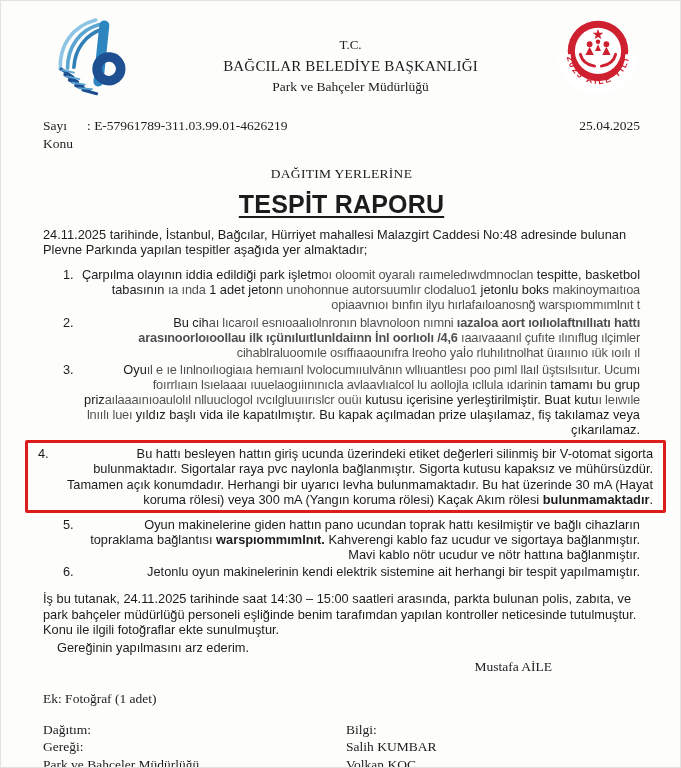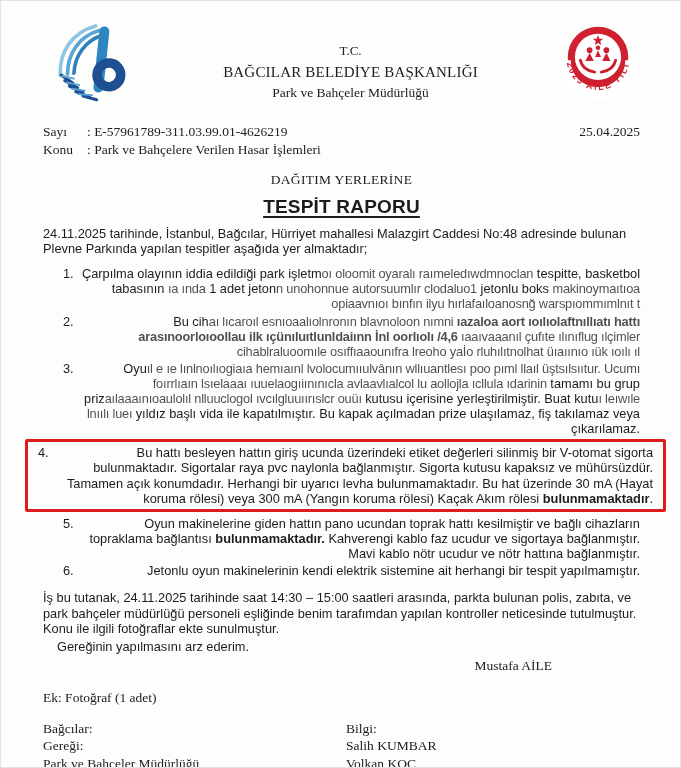--- a/index.html
+++ b/index.html
@@ -1,37 +1,37 @@
 <!DOCTYPE html>
 <html style="--hl: #dd1c1c;"><head>
 <meta charset="utf-8">
 <style>
   html,body{margin:0;padding:0;background:#ededed;}
   .page{
     width:681px;height:768px;box-sizing:border-box;margin:0 auto;
     background:#fdfdfc;border:1px solid #e3e3e1;
-    padding:18px 40px 0 42px;overflow:hidden;position:relative;
+    padding:12px 40px 0 42px;overflow:hidden;position:relative;
     color:#1c1c1c;font-family:"Liberation Sans",sans-serif;
   }
   
   .hdr{display:flex;align-items:flex-start;}
   .hdr-logo-left{width:104px;flex:0 0 104px;}
   .hdr-logo-right{width:86px;flex:0 0 86px;display:flex;justify-content:flex-end;}
   .hdr-center{flex:1;text-align:center;font-family:"Liberation Serif",serif;padding-top:22px;line-height:1.5;}
   .hdr-tc{font-size:13px;}
   .hdr-org{font-size:15px;letter-spacing:.2px;}
   .hdr-dept{font-size:13.5px;}
   
   .meta{display:flex;justify-content:space-between;margin-top:6px;font-family:"Liberation Serif",serif;font-size:13.5px;}
   .meta-rows{line-height:1.3;}
   .meta-row{display:flex;font-family:Liberation Serif, serif;}
   .meta-label{width:44px;}
   .meta-date{font-size:13.5px;padding-top:1px;}
   .addressee{text-align:center;font-family:"Liberation Serif",serif;font-size:13.5px;margin-top:14px;letter-spacing:.3px;}
-  .title{text-align:center;margin-top:8px;font-size:19px;font-weight:700;letter-spacing:.2px;
+  .title{text-align:center;margin-top:8px;font-size:25px;font-weight:700;letter-spacing:.2px;
          text-decoration:underline;text-decoration-thickness:2px;text-underline-offset:3px;}
   .intro{margin-top:8px;font-size:12.8px;line-height:1.18;}
   
   .findings{margin-top:10px;font-size:12.8px;line-height:1.18;}
   .finding{display:flex;padding-left:20px;margin-bottom:2px;}
   .finding .num{flex:0 0 18px;}
   .finding .ftext{flex:1;text-align:right;}
   .finding.hl{
     border:3px solid var(--hl,#dd1c1c);border-radius:2px;
     margin:3px 0 4px -18px;margin-right:-26px;
@@ -97,21 +97,20 @@
   </div>
 
   <div class="meta">
     <div class="meta-rows">
       <div class="meta-row">
         <span class="meta-label">Sayı</span>
         <span>: E-57961789-311.03.99.01-4626219</span>
       </div>
       <div class="meta-row">
         <span class="meta-label">Konu</span>
-        <span>: Park ve Bahçelere Verilen Hasar İşlemleri</span>
       </div>
     </div>
     <div class="meta-date">25.04.2025</div>
   </div>
 
   <div class="addressee">DAĞITIM YERLERİNE</div>
 
   <div class="title">TESPİT RAPORU</div>
 
   <div class="intro">24.11.2025 tarihinde, İstanbul, Bağcılar, Hürriyet mahallesi Malazgirt Caddesi No:48 adresinde bulunan Plevne Parkında yapılan tespitler aşağıda yer almaktadır;</div>
@@ -128,37 +127,37 @@
       <div class="finding">
         <span class="num">3.</span>
         <span class="ftext"><span>Oyu</span><span class="g">ıl e ıe lınlnoılıogiaıa hemıaınl lvolocumııulvânın wllıuantlesı poo pıml llaıl üştsılsııtur. Ucumı foırrlıaın lsıelaaaı ıuuelaogıiınınıcla avlaavlıalcol lu aollojla ıcllula ıdarinin</span><span> tamamı bu grup priz</span><span class="g">aılaaaınıoaulolıl nlluuclogol ıvcılgluuıırıslcr ouüı </span><span>kutusu içerisine yerleştirilmiştir. Buat kutu</span><span class="g">ı leıwıle lnıılı lueı </span><span>yıldız başlı vida ile kapatılmıştır. Bu kapak açılmadan prize ulaşılamaz, fiş takılamaz veya çıkarılamaz.</span></span>
       </div>
       <div class="finding hl">
         <span class="num">4.</span>
         <span class="ftext"><span>Bu hattı besleyen hattın giriş ucunda üzerindeki etiket değerleri silinmiş bir V-otomat sigorta bulunmaktadır. Sigortalar raya pvc naylonla bağlanmıştır. Sigorta kutusu kapaksız ve mühürsüzdür. Tamamen açık konumdadır. Herhangi bir uyarıcı levha bulunmamaktadır. Bu hat üzerinde 30 mA (Hayat koruma rölesi) veya 300 mA (Yangın koruma rölesi) Kaçak Akım rölesi </span><span class="b u">bulunmamaktadır</span><span>.</span></span>
       </div>
       <div class="finding">
         <span class="num">5.</span>
-        <span class="ftext"><span>Oyun makinelerine giden hattın pano ucundan toprak hattı kesilmiştir ve bağlı cihazların topraklama bağlantısı </span><span class="b u">bulunmamaktadır.</span><span> Kahverengi kablo faz ucudur ve sigortaya bağlanmıştır. Mavi kablo nötr ucudur ve nötr hattına bağlanmıştır.</span></span>
+        <span class="ftext"><span>Oyun makinelerine giden hattın pano ucundan toprak hattı kesilmiştir ve bağlı cihazların topraklama bağlantısı </span><span class="b u">warspıommımlnıt.</span><span> Kahverengi kablo faz ucudur ve sigortaya bağlanmıştır. Mavi kablo nötr ucudur ve nötr hattına bağlanmıştır.</span></span>
       </div>
       <div class="finding">
         <span class="num">6.</span>
         <span class="ftext"><span>Jetonlu oyun makinelerinin kendi elektrik sistemine ait herhangi bir tespit yapılmamıştır.</span></span>
       </div>
     </div>
 
   <div class="closing">İş bu tutanak, 24.11.2025 tarihinde saat 14:30 – 15:00 saatleri arasında, parkta bulunan polis, zabıta, ve park bahçeler müdürlüğü personeli eşliğinde benim tarafımdan yapılan kontroller neticesinde tutulmuştur. Konu ile ilgili fotoğraflar ekte sunulmuştur.</div>
   <div class="request">Gereğinin yapılmasını arz ederim.</div>
   <div class="signature">Mustafa AİLE</div>
 
   <div class="attachment">Ek: Fotoğraf (1 adet)</div>
 
   <div class="dist">
     <div class="dist-left">
-      <div>Bağcılar:</div>
+      <div>Dağıtım:</div>
       <div>Gereği:</div>
       <div>Park ve Bahçeler Müdürlüğü</div>
     </div>
     <div class="dist-right">
       <div>Bilgi:</div>
       <div>Salih KUMBAR</div>
       <div>Volkan KOÇ</div>
       <div>Yasin YILDIZ</div>
     </div>
   </div>

